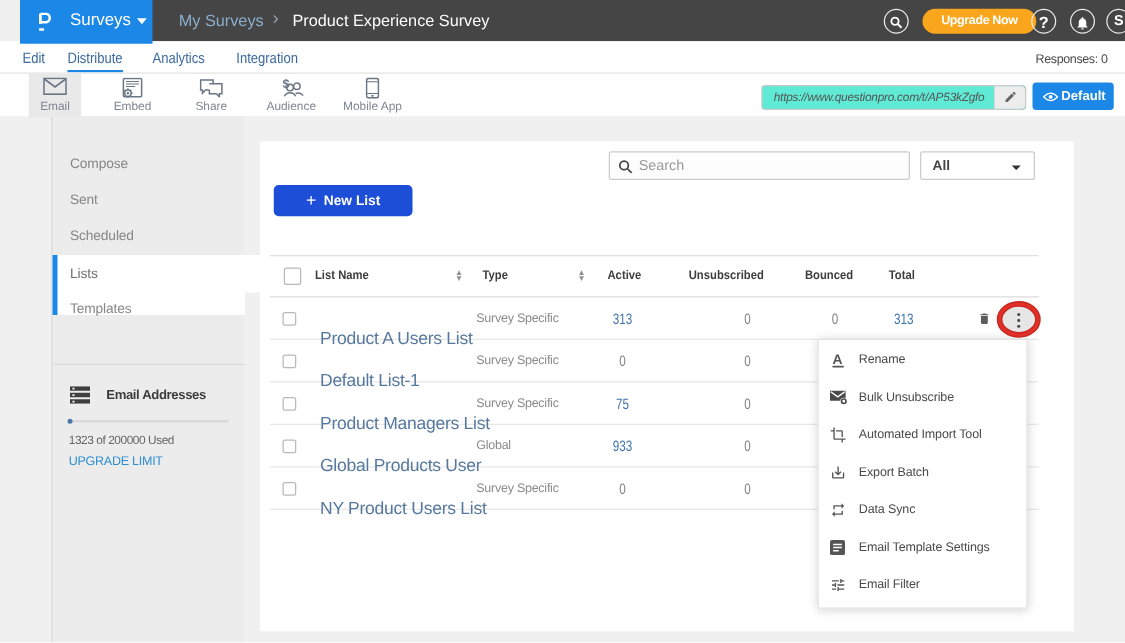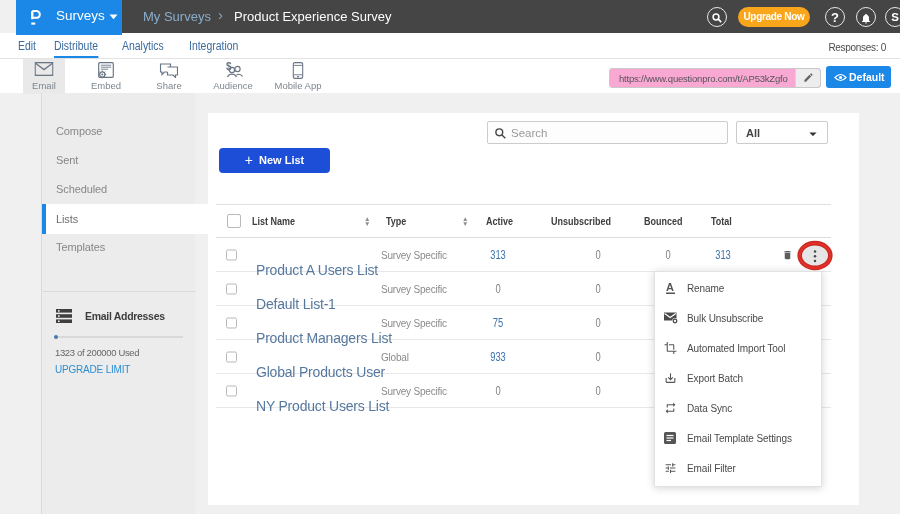--- a/index.html
+++ b/index.html
@@ -9,41 +9,41 @@
   .abs { position:absolute; }
 
   
   #topbar { position:absolute; left:16px; top:0; width:900px; height:33px; background:#454545; }
   #logobox { position:absolute; left:0; top:0; width:106px; height:35px; background:#1b87e6; z-index:2; }
   #logobox .brand { position:absolute; left:40px; top:8px; color:#fff; font-size:13.5px; }
   #crumb-my { position:absolute; left:127px; top:9px; color:#8aadcb; font-size:13px; }
   #crumb-sep { position:absolute; left:202px; top:6px; color:#93a1ad; font-size:15px; }
   #crumb-title { position:absolute; left:218px; top:9px; color:#fdfdfd; font-size:13px; }
   .topcircle { position:absolute; top:7px; width:20px; height:20px; border:1.4px solid #e8e8e8; border-radius:50%; color:#fff; text-align:center; }
-  #upgrade { position:absolute; left:722px; top:7px; width:72px; height:20px; background:#f9a61c; border-radius:10px; color:#fff; font-size:10px; font-weight:bold; text-align:center; line-height:20px; }
+  #upgrade { position:absolute; left:722px; top:7px; width:91px; height:20px; background:#f9a61c; border-radius:10px; color:#fff; font-size:10px; font-weight:bold; text-align:center; line-height:20px; }
 
   
   #navbar { position:absolute; left:0; top:33px; width:900px; height:25px; background:#fff; }
   .navitem { position:absolute; top:6px; color:#3a6a9e; font-size:12px; transform:scaleX(0.87); transform-origin:0 50%; }
   #responses { position:absolute; right:14px; top:9px; color:#4c4c4c; font-size:10px; letter-spacing:-0.3px; }
 
   
   #toolbar { position:absolute; left:0; top:58px; width:900px; height:35px; background:#fff; border-top:1px solid #e3e3e3; }
   .tile { position:absolute; top:0; height:35px; text-align:center; }
   .tile .lbl { position:absolute; left:0; right:0; bottom:3px; font-size:9.5px; color:#7d8690; }
   .tile svg { position:absolute; left:50%; top:3px; transform:translateX(-50%); }
-  #urlbox { position:absolute; left:609px; top:9px; width:212px; height:20px; background:#f9a8d4; border:1px solid #c9c9c9; border-radius:3px; }
+  #urlbox { position:absolute; left:609px; top:9px; width:212px; height:20px; background:#5eead4; border:1px solid #c9c9c9; border-radius:3px;font-style:italic; }
   #urlbox .txt { position:absolute; left:9px; top:4px; font-size:9.5px; letter-spacing:-0.2px; color:#555; white-space:nowrap; }
   #urlbox .pen { position:absolute; right:0; top:0; width:25px; height:18px; border-left:1px solid #d5d5d5; background:#ededed; border-radius:0 3px 3px 0; }
   #previewbtn { position:absolute; left:826px; top:7px; width:65px; height:22px; background:#1b87e6; border-radius:3px; color:#fff; font-size:10.5px; font-weight:bold; line-height:22px; }
 
   
   #sidebar { position:absolute; left:41px; top:93px; width:154px; height:421px; background:#ececec; border-left:1px solid #dadada; }
   .sideitem { position:absolute; left:1px; width:153px; height:29px; font-size:11px; letter-spacing:-0.1px; color:#878787; line-height:29px; padding-left:13px; }
-  .sideitem.active { background:#fff; color:#6e6e6e; border-left:4px solid #1b87e6; padding-left:10px; width:154px; left:0; height:30px; line-height:30px; }
+  .sideitem.active { background:#fff; color:#6e6e6e; border-left:4px solid #1b87e6; padding-left:10px; width:154px; left:0; height:48px; line-height:30px; }
   #side-sep { position:absolute; left:1px; top:198px; width:153px; border-top:1px solid #d9d9d9; }
   #ea-head { position:absolute; left:43px; top:217px; font-size:10.5px; font-weight:bold; letter-spacing:-0.3px; color:#3d3d3d; }
   #ea-bar { position:absolute; left:12px; top:243px; width:129px; height:2px; background:#d9d9d9; }
   #ea-bar .fill { position:absolute; left:0; top:-1px; width:4px; height:4px; border-radius:2px; background:#4879a8; }
   #ea-used { position:absolute; left:13px; top:254px; font-size:9.5px; letter-spacing:-0.35px; color:#666; }
   #ea-upg { position:absolute; left:13px; top:271px; font-size:10px; letter-spacing:-0.2px; color:#2d8ed2; }
 
   
   #card { position:absolute; left:208px; top:113px; width:651px; height:392px; background:#fff; }
   #searchbox { position:absolute; left:279px; top:8px; width:241px; height:23px; background:#fdfdfd; border:1px solid #ccc; border-radius:2px; }

